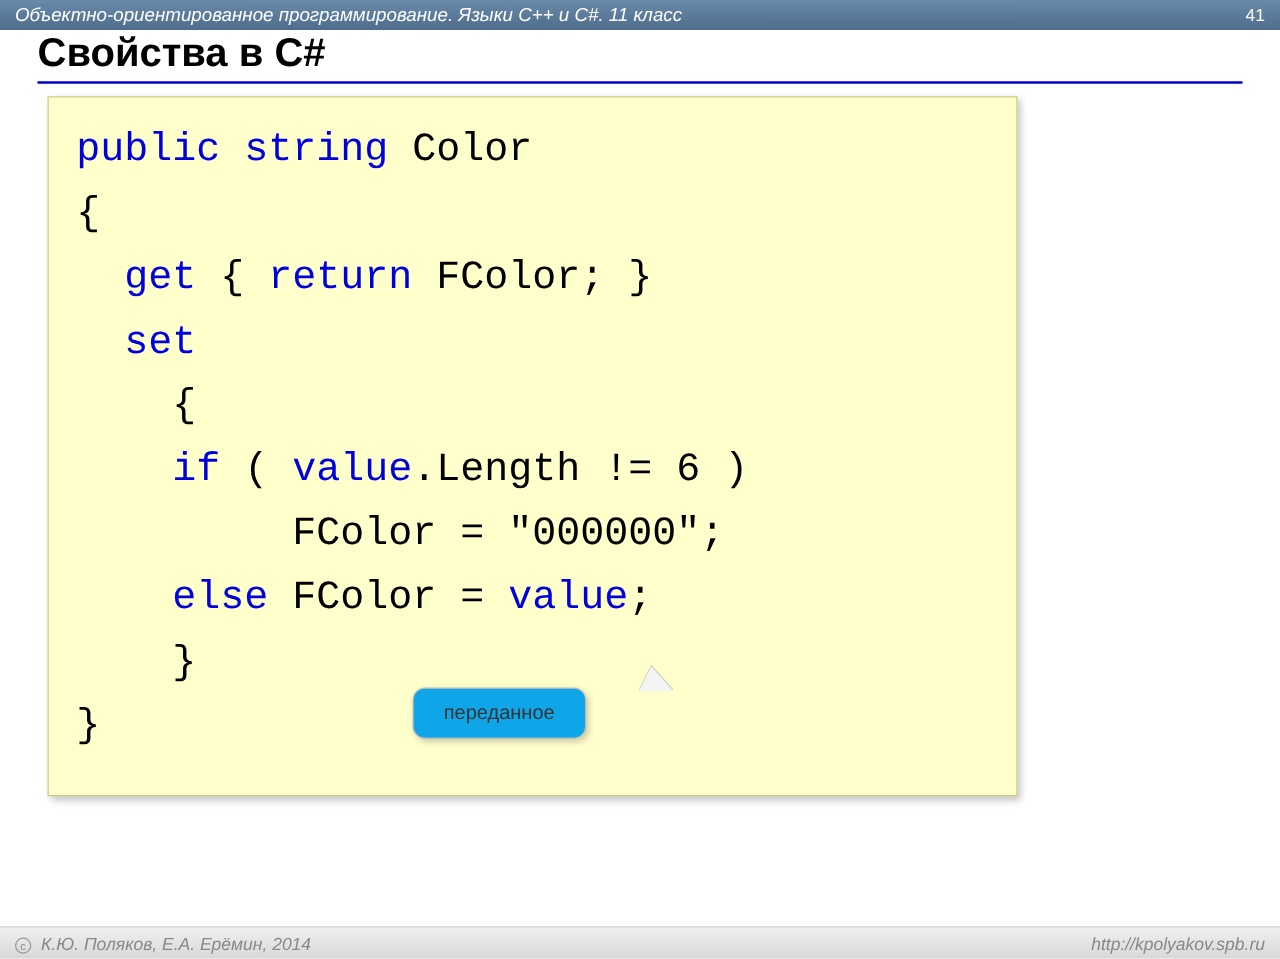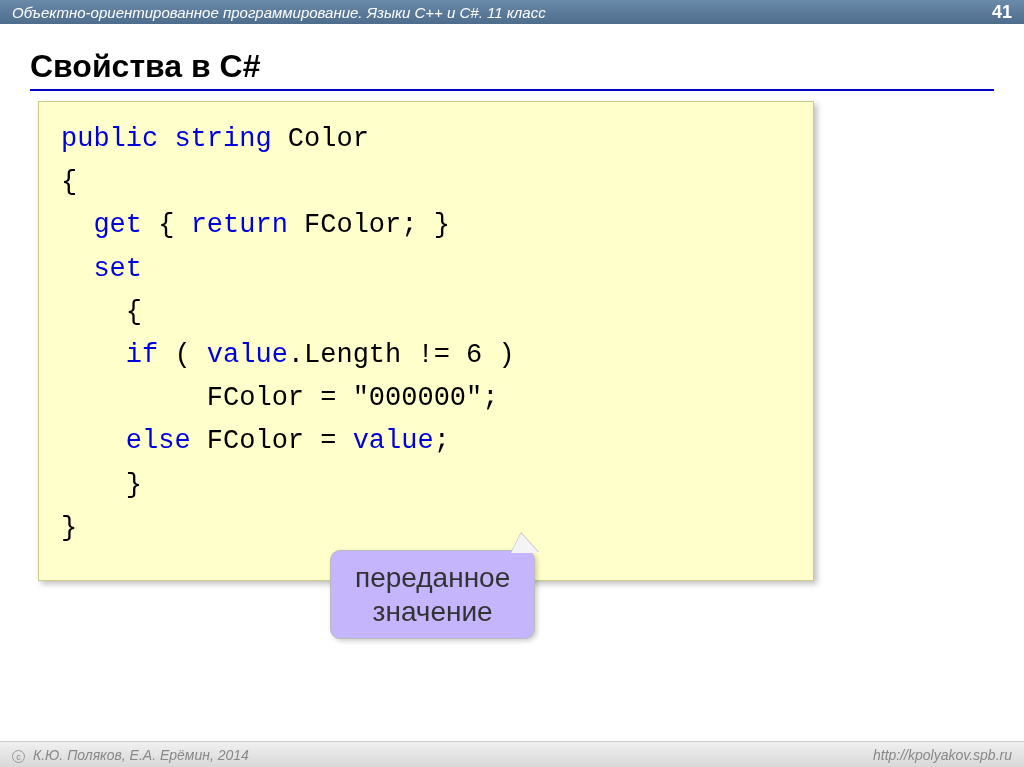--- a/index.html
+++ b/index.html
@@ -19,26 +19,26 @@
       display: flex;
       align-items: center;
       padding: 0 12px;
       font-size: 15px;
       font-style: italic;
     }
     .header-title {
       flex: 1;
     }
     .page-number {
-      font-weight: bold;
+      font-weight: normal;
       font-style: normal;
-      font-size: 18px;
+      font-size: 14px;
     }
     .main-content {
-      padding: 24px 30px 0 30px;
+      padding: 0 30px 0 30px;
     }
     .slide-title {
       font-size: 32px;
       font-weight: bold;
       color: #000000;
       margin-bottom: 4px;
     }
     .title-underline {
       height: 2px;
       background: #0000cc;
@@ -52,39 +52,39 @@
       padding-left: 8px;
     }
     .code-box {
       background: #ffffcc;
       border: 1px solid #cccc88;
       box-shadow: 3px 3px 6px rgba(0,0,0,0.25);
       padding: 16px 22px 30px 22px;
       margin-left: 8px;
       margin-right: 180px;
       font-family: "Courier New", monospace;
-      font-size: 27px;
+      font-size: 32px;
       line-height: 1.6;
       white-space: pre;
       position: relative;
     }
     .kw { color: #0000dd; }
     .txt { color: #000000; }
     .callout-wrapper {
       position: absolute;
       left: 330px;
       top: 550px;
     }
     .callout {
-      background: #c4b5fd;
+      background: #0ea5e9;
       border: 1px solid #bbbbbb;
       border-radius: 10px;
       box-shadow: 2px 2px 5px rgba(0,0,0,0.2);
       padding: 10px 24px;
-      font-size: 28px;
+      font-size: 16px;
       color: #333333;
       text-align: center;
       line-height: 1.2;
       position: relative;
     }
     .callout-tail {
       position: absolute;
       top: -18px;
       left: 180px;
       width: 0;
@@ -144,21 +144,20 @@
 <span class="txt">         FColor = "000000";</span>
     <span class="kw">else</span><span class="txt"> FColor = </span><span class="kw">value</span><span class="txt">;</span>
 <span class="txt">    }</span>
 <span class="txt">}</span></div>
 </div>
 
 <div class="callout-wrapper">
   <div class="callout">
     <div class="callout-tail"></div>
     <div>переданное</div>
-    <div>значение</div>
   </div>
 </div>
 
 <div class="footer-bar">
   <span class="footer-left">
     <span class="copyright-icon">c</span>
     <span>К.Ю. Поляков, Е.А. Ерёмин, 2014</span>
   </span>
   <span>http://kpolyakov.spb.ru</span>
 </div>

